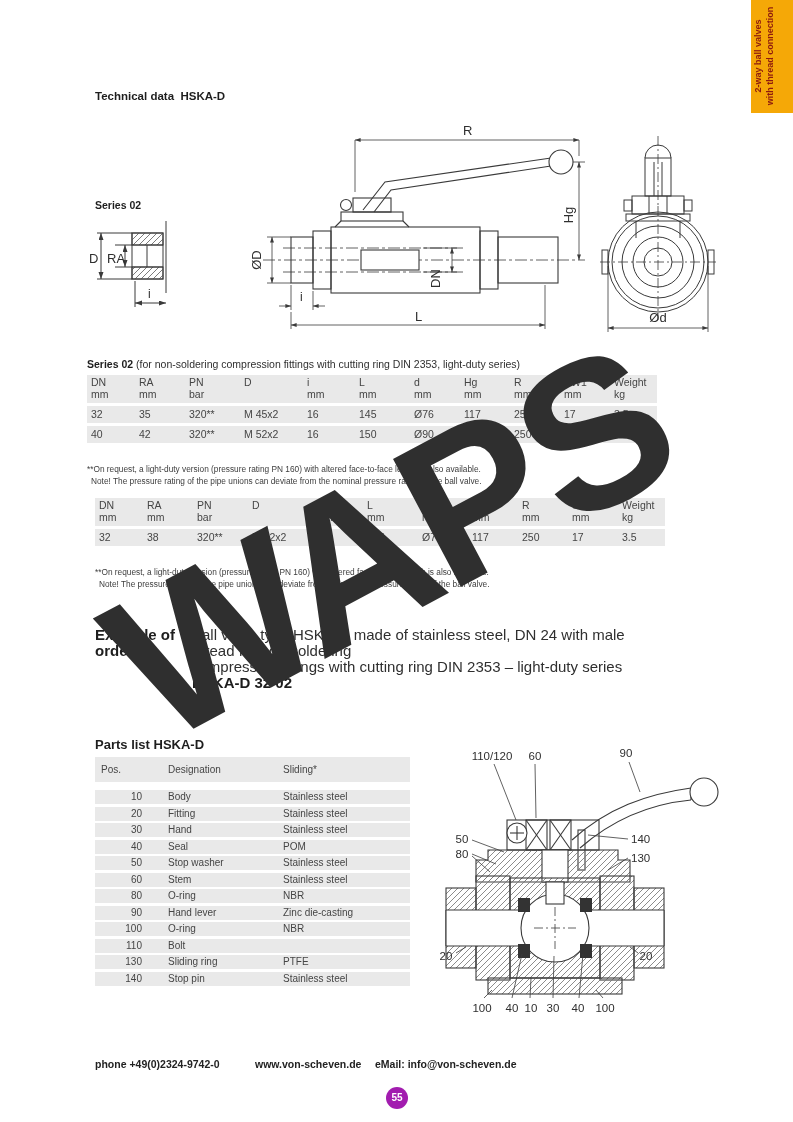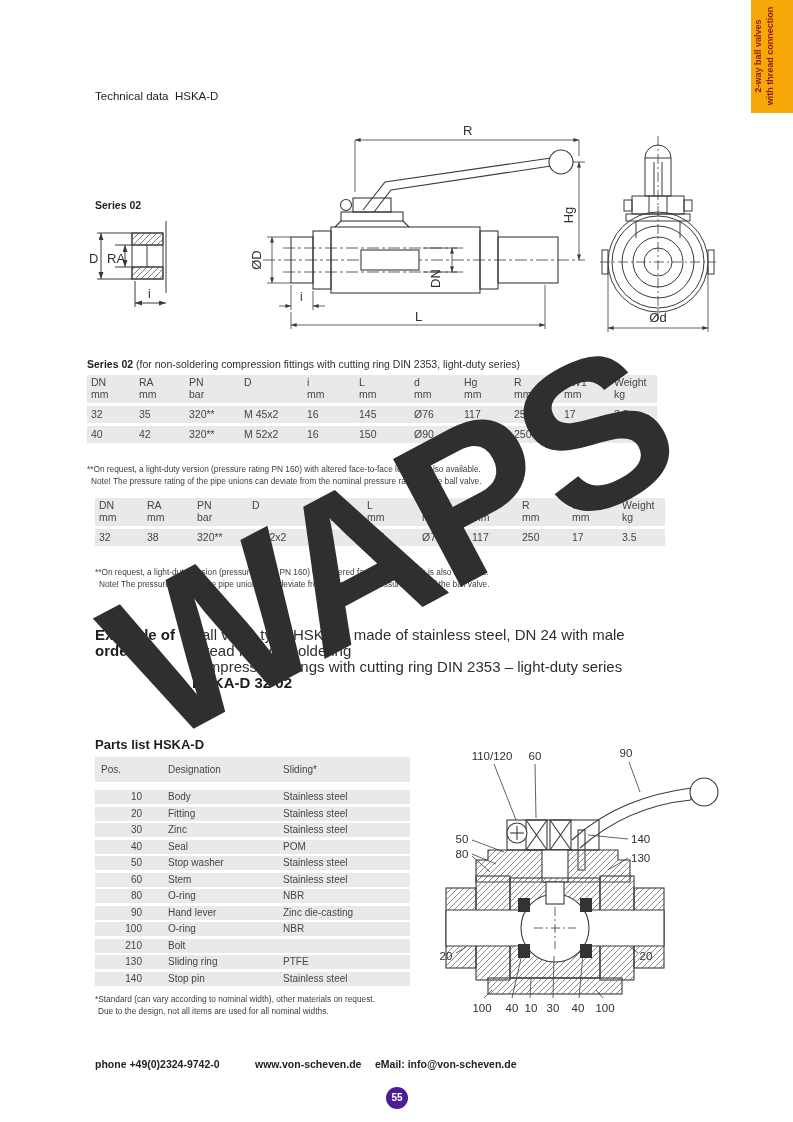--- a/index.html
+++ b/index.html
@@ -8,21 +8,21 @@
   .abs{position:absolute;}
   svg{overflow:visible;}
   svg text{font-family:"Liberation Sans",sans-serif;fill:#2f2f2f;stroke:none;}
 
   
   .corner-tab{position:absolute;top:0;right:0;width:42px;height:113px;background:#F5A807;}
   .tab-inner{position:absolute;width:113px;height:42px;left:-35px;top:35px;
              transform:rotate(-90deg);text-align:center;font-size:9px;font-weight:bold;
              color:#8E1B0E;line-height:1.35;}
 
-  .page-title{font-size:11.5px;font-weight:normal;color:#1e1e1e;white-space:pre;}
+  .page-title{font-size:11.5px;font-weight:bold;color:#1e1e1e;white-space:pre;}
   .series-small-label{font-size:10.5px;font-weight:bold;color:#1e1e1e;}
 
   
   .sec-head{font-size:10.5px;color:#2f2f2f;margin-bottom:5px;}
   .sec-head b{color:#1e1e1e;}
   .dim-table{width:570px;}
   .row11{display:grid;grid-template-columns:48px 50px 55px 63px 52px 55px 50px 50px 50px 50px 1fr;
          background:#e9e9e9;padding:2px 0 2px 4px;margin-bottom:3px;font-size:10.5px;color:#454545;}
   .row11.head{padding-top:2px;padding-bottom:3px;}
   .hc div{line-height:11.5px;min-height:11.5px;}
@@ -46,21 +46,21 @@
   .prow .c2{padding-left:18px;}
   .prow .c3{padding-left:15px;}
   .pfoot{margin-top:7px;font-size:8.3px;line-height:1.55;color:#3c3c3c;}
   .pfoot .fn2{padding-left:3px;}
 
   
   .footer{position:absolute;left:95px;top:1058px;width:620px;height:16px;font-size:10.5px;
           font-weight:bold;color:#222;}
   .footer span{position:absolute;top:0;white-space:nowrap;}
   .page-circle{position:absolute;left:386px;top:1087px;width:22px;height:22px;border-radius:50%;
-               background:#4c1d95;color:#fff;font-size:10px;font-weight:bold;text-align:center;
+               background:#a21caf;color:#fff;font-size:10px;font-weight:bold;text-align:center;
                line-height:22px;}
   .watermark{pointer-events:none;}
 </style>
 </head>
 <body>
 
 <div class="page">
 
   <div class="corner-tab">
     <div class="tab-inner">
@@ -389,21 +389,21 @@
         </div>
 
         <div class="prow body-row">
           <div class="c1 num">20</div>
           <div class="c2">Fitting</div>
           <div class="c3">Stainless steel</div>
         </div>
 
         <div class="prow body-row">
           <div class="c1 num">30</div>
-          <div class="c2">Zinc</div>
+          <div class="c2">Hand</div>
           <div class="c3">Stainless steel</div>
         </div>
 
         <div class="prow body-row">
           <div class="c1 num">40</div>
           <div class="c2">Seal</div>
           <div class="c3">POM</div>
         </div>
 
         <div class="prow body-row">
@@ -430,41 +430,37 @@
           <div class="c3">Zinc die-casting</div>
         </div>
 
         <div class="prow body-row">
           <div class="c1 num">100</div>
           <div class="c2">O-ring</div>
           <div class="c3">NBR</div>
         </div>
 
         <div class="prow body-row">
-          <div class="c1 num">210</div>
+          <div class="c1 num">110</div>
           <div class="c2">Bolt</div>
           <div class="c3"></div>
         </div>
 
         <div class="prow body-row">
           <div class="c1 num">130</div>
           <div class="c2">Sliding ring</div>
           <div class="c3">PTFE</div>
         </div>
 
         <div class="prow body-row">
           <div class="c1 num">140</div>
           <div class="c2">Stop pin</div>
           <div class="c3">Stainless steel</div>
         </div>
       </div>
-    <div class="pfoot">
-      <div class="fn1">*Standard (can vary according to nominal width), other materials on request.</div>
-      <div class="fn2">Due to the design, not all items are used for all nominal widths.</div>
-    </div>
   </div>
 
   <svg class="abs" style="left:432px;top:740px" width="300" height="290">
     <defs>
       <marker id="a4" markerWidth="8" markerHeight="6" refX="7" refY="2.5" orient="auto-start-reverse">
         <path d="M0,0 L7,2.5 L0,5 z" fill="#3a3a3a"></path>
       </marker>
       <pattern id="p4" width="6" height="6" patternUnits="userSpaceOnUse">
         <path d="M0,6 L6,0" stroke="#777" stroke-width="0.85"></path>
       </pattern>

